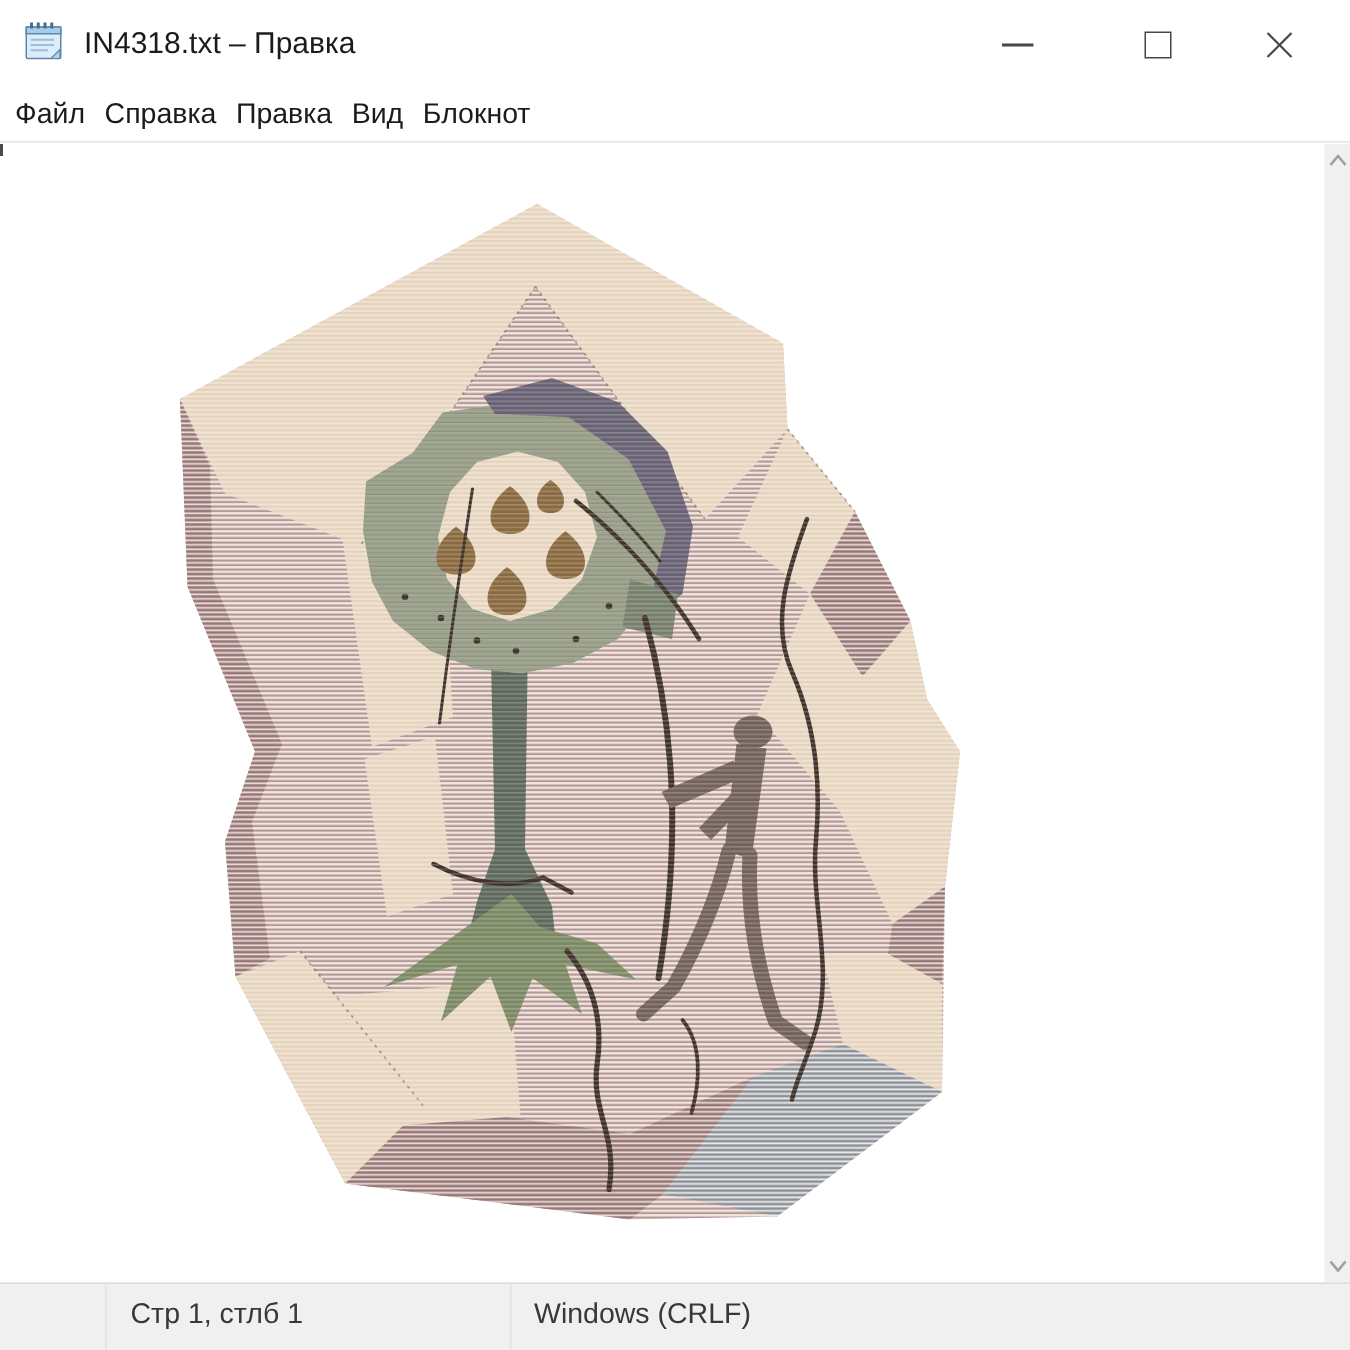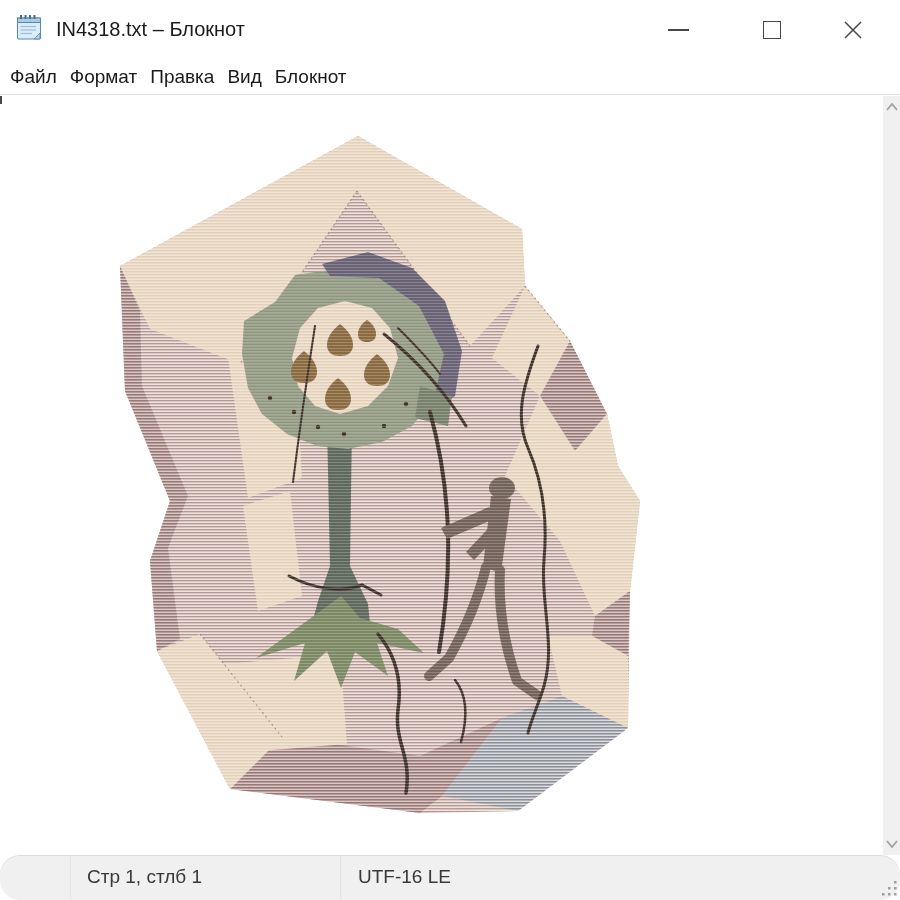--- a/index.html
+++ b/index.html
@@ -23,21 +23,21 @@
   .content{position:absolute;left:0;top:96px;width:883px;height:759px;background:#fff;overflow:hidden;}
   .content svg{position:absolute;left:0;top:0;}
   .edge-tick{position:absolute;left:0;top:96px;width:2px;height:8px;background:#4a4a4a;}
 
   
   .scrollbar{position:absolute;right:0;top:96px;width:17px;height:759px;background:#f0f0f0;}
   .scroll-btn{position:absolute;left:0;width:17px;height:18px;display:flex;align-items:center;justify-content:center;}
   .scroll-up{top:2px;} .scroll-down{bottom:2px;}
 
   
-  .status-bar{position:absolute;left:0;top:855px;width:900px;height:45px;background:#f0f0f0;border-top:1px solid #dcdcdc;box-sizing:border-box;display:flex;font-size:19px;color:#383838;border-radius:20px;}
+  .status-bar{position:absolute;left:0;top:855px;width:900px;height:45px;background:#f0f0f0;border-top:1px solid #dcdcdc;box-sizing:border-box;display:flex;font-size:19px;color:#383838;}
   .sb-cell{height:100%;line-height:42px;box-sizing:border-box;white-space:nowrap;overflow:hidden;}
   .sb-0{width:70px;}
   .sb-1{width:270px;border-left:1px solid #e2e2e2;padding-left:16px;}
   .sb-2{width:97px;border-left:1px solid #e2e2e2;padding-left:15px;}
   .sb-3{width:226px;border-left:1px solid #e2e2e2;padding-left:15px;}
   .sb-4{flex:1;border-left:1px solid #e2e2e2;padding-left:17px;position:relative;}
   .grip{position:absolute;right:2px;bottom:3px;}
 </style>
 </head>
 <body>
@@ -54,38 +54,38 @@
         <rect x="15" y="2" width="2" height="4"></rect>
           <rect x="19.5" y="2" width="2" height="4"></rect>
       </g>
       <g stroke="#9dbdd8" stroke-width="1.2">
         <line x1="6.5" y1="13.5" x2="22" y2="13.5"></line>
           <line x1="6.5" y1="17" x2="22" y2="17"></line>
           <line x1="6.5" y1="20.5" x2="18" y2="20.5"></line>
       </g>
       <path d="M20,26 L26,26 L26,20 Z" fill="#b7cfe4" stroke="#5b87ad" stroke-width="0.8"></path>
     </svg>
-    <span class="title-text">IN4318.txt – Блокнот</span>
+    <span class="title-text">IN4318.txt – Правка</span>
 
     <button class="ctl ctl-min">
       <span class="glyph-min"></span>
     </button>
     <button class="ctl ctl-max">
       <span class="glyph-max"></span>
     </button>
     <button class="ctl ctl-close">
       <svg width="26" height="26" viewBox="0 0 26 26">
         <path d="M5,5 L21,21 M21,5 L5,21" stroke="#474747" stroke-width="1.5" fill="none"></path>
       </svg>
     </button>
   </div>
 
   <div class="menu-bar">
     <span class="menu-item">Файл</span>
-    <span class="menu-item">Формат</span>
+    <span class="menu-item">Справка</span>
     <span class="menu-item">Правка</span>
     <span class="menu-item">Вид</span>
     <span class="menu-item">Блокнот</span>
   </div>
 
   <div class="content">
     <svg width="883" height="759" viewBox="0 0 883 759">
       <defs>
         <pattern id="pm" width="4" height="3" patternUnits="userSpaceOnUse">
           <rect width="4" height="3" fill="#efe3d6"></rect>
@@ -196,28 +196,16 @@
     <div class="scroll-btn scroll-down">
       <svg width="12" height="8" viewBox="0 0 12 8">
         <polyline points="1,1 6,7 11,1" fill="none" stroke="#a0a0a0" stroke-width="1.8"></polyline>
       </svg>
     </div>
   </div>
 
   <div class="status-bar">
     <div class="sb-cell sb-0"></div>
     <div class="sb-cell sb-1">Стр 1, стлб 1</div>
-    <div class="sb-cell sb-4">
-      <span>UTF-16 LE</span>
-      <svg class="grip" width="18" height="18" viewBox="0 0 18 18">
-        <g fill="#9e9e9e">
-          <rect x="2" y="14" width="2.5" height="2.5"></rect>
-          <rect x="8" y="14" width="2.5" height="2.5"></rect>
-          <rect x="14" y="14" width="2.5" height="2.5"></rect>
-          <rect x="8" y="8" width="2.5" height="2.5"></rect>
-          <rect x="14" y="8" width="2.5" height="2.5"></rect>
-          <rect x="14" y="2" width="2.5" height="2.5"></rect>
-        </g>
-      </svg>
-    </div>
+    <div class="sb-cell sb-3">Windows (CRLF)</div>
   </div>
 
 </div>
 
 </body></html>

